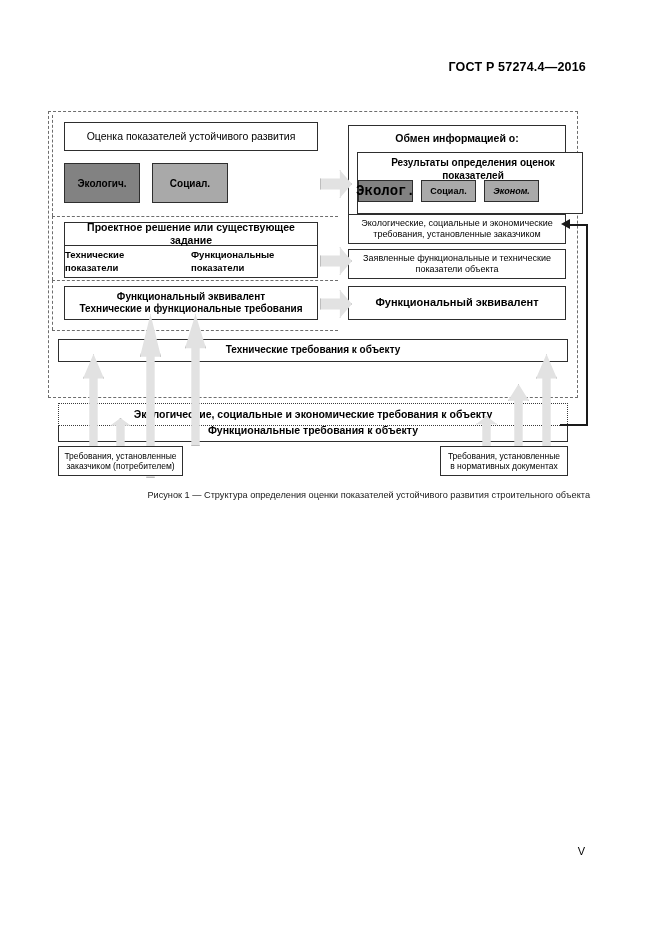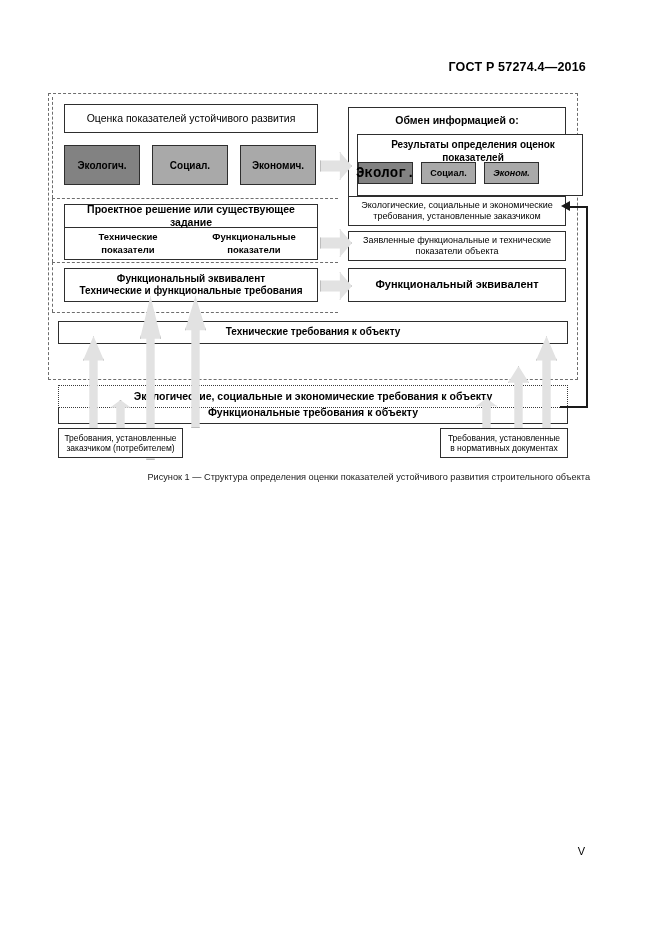--- a/index.html
+++ b/index.html
@@ -32,21 +32,21 @@
     position: absolute;
     bottom: 78px;
     right: 76px;
     font-size: 11px;
   }
 
   
   #figure {
     position: absolute;
     left: 0;
-    top: 0;
+    top: 18px;
     width: 661px;
     height: 500px;
   }
 
   
   .outer-dash {
     position: absolute;
     left: 48px;
     top: 93px;
     width: 530px;
@@ -99,21 +99,21 @@
   
   #lbox-assessment { left: 64px;  top: 104px; width: 254px; height: 29px; font-size: 10.5px; }
   #lbox-eco   { left: 64px;  top: 145px; width: 76px;  height: 40px; font-size: 10px; }
   #lbox-soc   { left: 152px; top: 145px; width: 76px;  height: 40px; font-size: 10px; }
   #lbox-econ  { left: 240px; top: 145px; width: 76px;  height: 40px; font-size: 10px; }
 
   #lbox-design    { left: 64px; top: 204px; width: 254px; height: 24px; font-size: 10.5px; font-weight: bold; }
   #lbox-indic     { left: 64px; top: 228px; width: 254px; height: 32px; border-top: none; }
   #lbox-indic .half {
     flex: 1;
-    text-align: center;
+    text-align: left;
     font-size: 9.5px;
     font-weight: bold;
     line-height: 1.3;
   }
   #lbox-funceq    { left: 64px; top: 268px; width: 254px; height: 34px; font-size: 10px; font-weight: bold; }
 
   
   #rpanel {
     left: 348px; top: 99px; width: 218px; height: 96px;
     flex-direction: column; justify-content: flex-start; margin-top: 8px;
@@ -216,21 +216,20 @@
   <div class="group-dash sep-1"></div>
   <div class="group-dash grp-left-edge-b"></div>
   <div class="group-dash sep-2"></div>
   <div class="group-dash grp-left-edge-c"></div>
   <div class="group-dash sep-3"></div>
 
   <div class="box" id="lbox-assessment">Оценка показателей устойчивого развития</div>
 
   <div class="grey-box grey-dark" id="lbox-eco">Экологич.</div>
   <div class="grey-box grey-light" id="lbox-soc">Социал.</div>
-  <div class="grey-box grey-light" id="lbox-econ">Экономич.</div>
 
   <div class="box" id="lbox-design">Проектное решение или существующее задание</div>
 
   <div class="box" id="lbox-indic">
     <div class="half">
       <span>Технические</span><br>
       <span>показатели</span>
     </div>
     <div class="half">
       <span>Функциональные</span><br>

